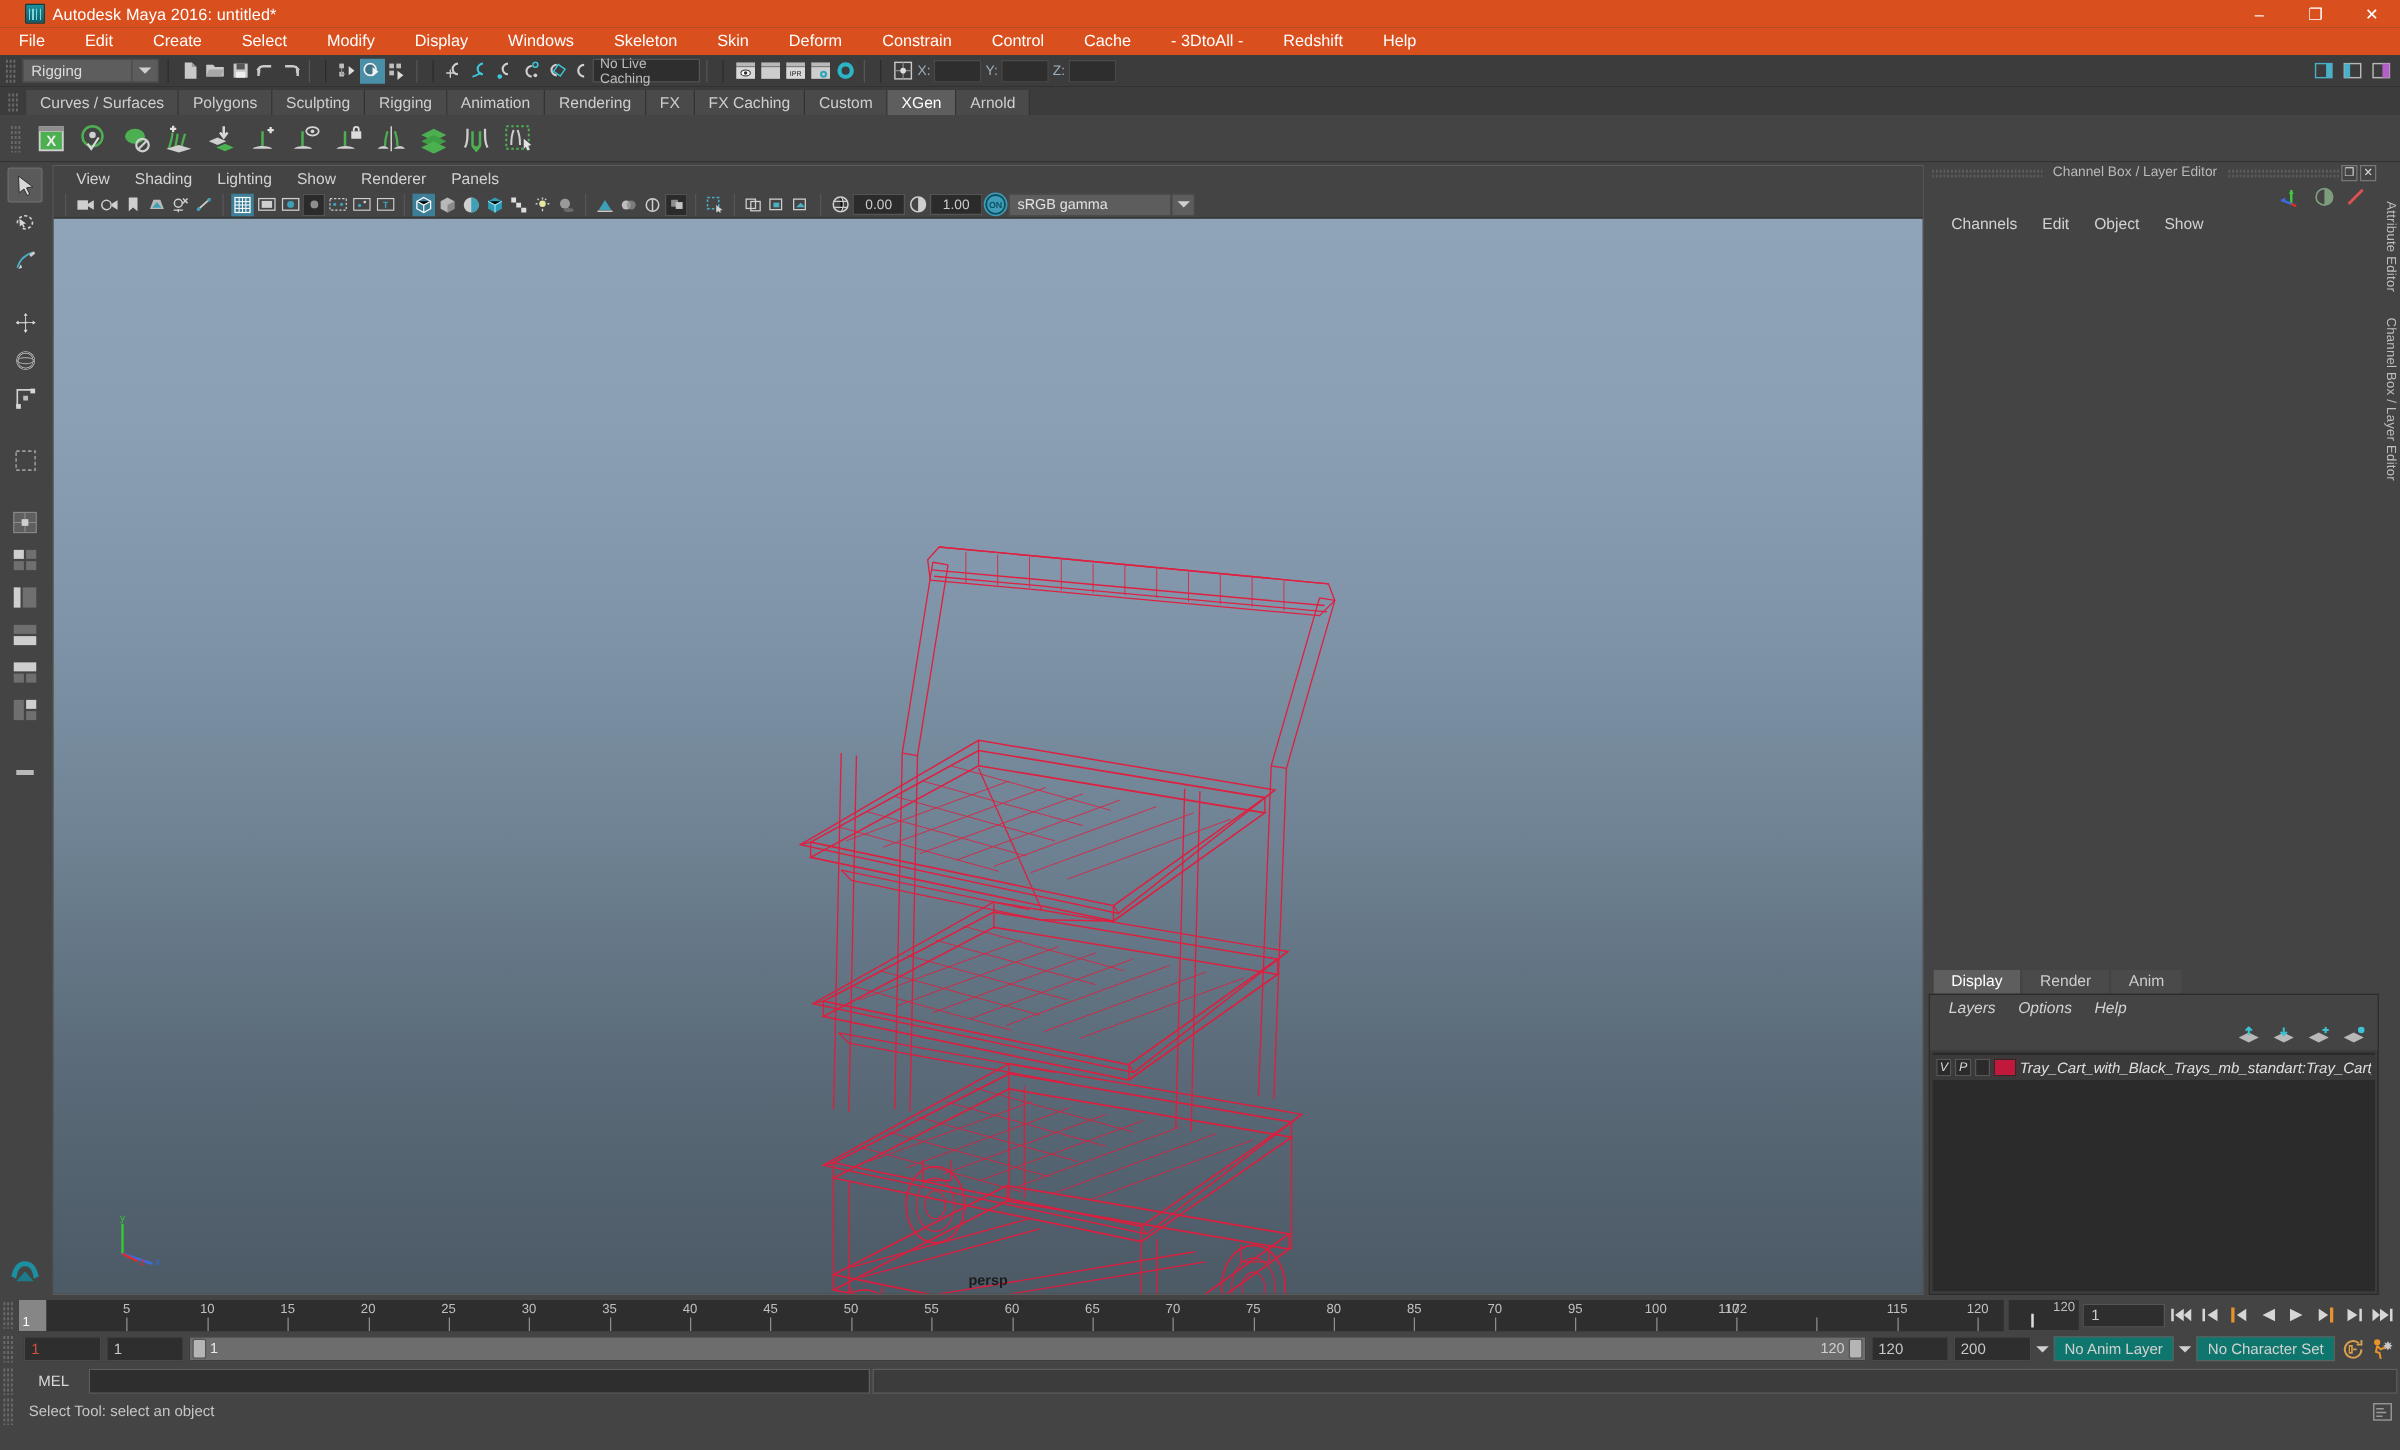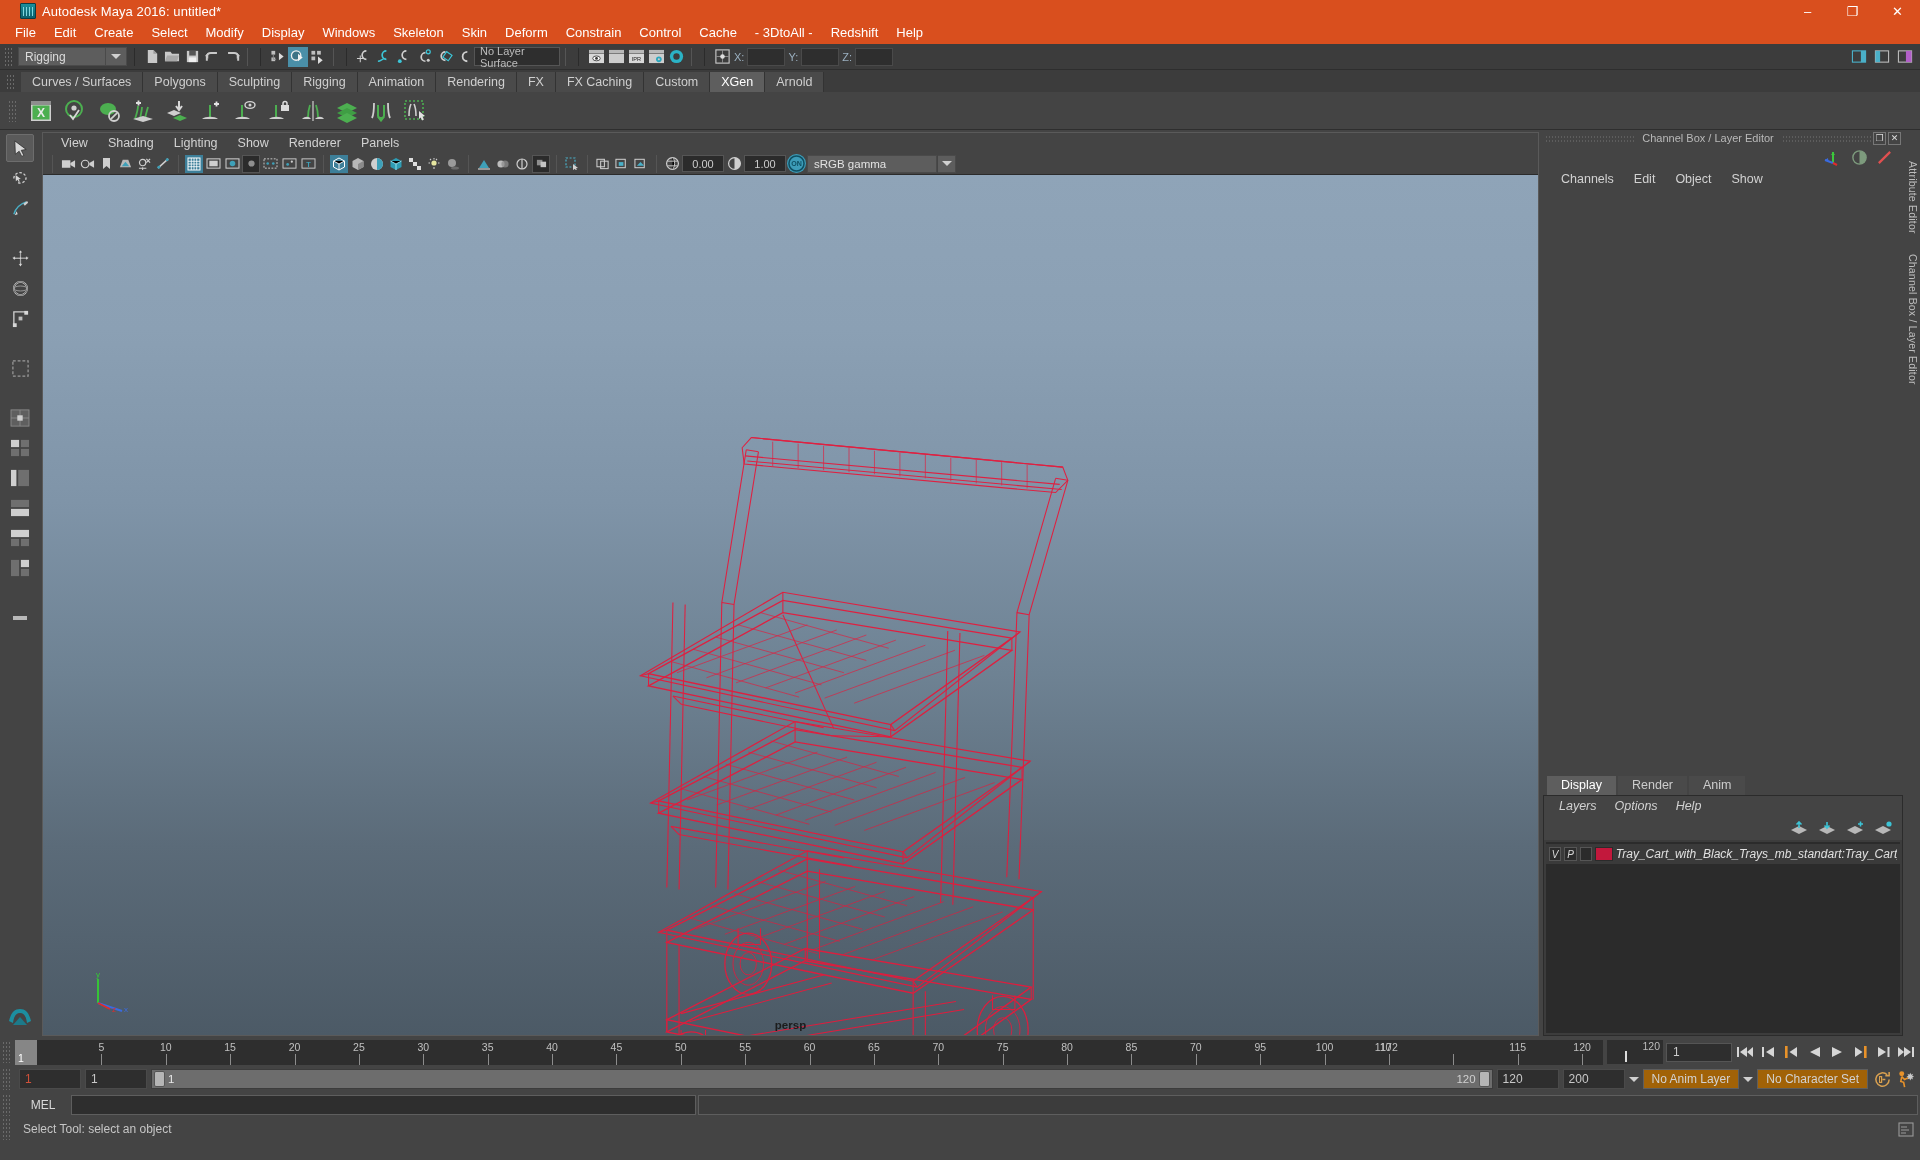--- a/index.html
+++ b/index.html
@@ -8,21 +8,21 @@
 
   
   .titlebar{ height:22px; background:#d94f1e; display:flex; align-items:center; padding:0 0 0 20px; }
   .titlebar .appicon{ width:16px;height:16px;margin-right:6px; background:linear-gradient(#1b8f9c,#0d5f6a); border:1px solid #0a3d45; border-radius:1px; position:relative;}
   .titlebar .appicon::after{content:"";position:absolute;left:2px;top:3px;width:11px;height:9px;background:repeating-linear-gradient(90deg,#7fd6de 0 1px,transparent 1px 3px);}
   .titlebar .ttxt{ font-size:13px; color:#fff; letter-spacing:.1px;}
   .winbtns{ margin-left:auto; display:flex; height:22px;}
   .winbtn{ width:45px; height:22px; display:flex; align-items:center; justify-content:center; color:#fff; font-size:13px;}
 
   
-  .menubar{ height:22px; background:#d94f1e; display:flex; align-items:center; padding-left:6px; }
+  .menubar{ height:22px; background:#d94f1e; display:flex; align-items:center; padding-left:6px;gap:14px; }
   .menubar .mi{ padding:0 9px; height:22px; line-height:22px; color:#fff; font-size:13px; white-space:nowrap;}
 
   
   .statusline{ height:26px; background:#3c3c3c; display:flex; align-items:center; padding-left:4px; gap:0; border-bottom:1px solid #2e2e2e;}
   .grip{ width:9px; height:20px; background-image:radial-gradient(#6a6a6a 1px, transparent 1px); background-size:3px 4px; margin-right:5px; flex:none;}
   .sl-combo{ width:88px; height:19px; background:#5d5d5d; border:1px solid #4a4a4a; display:flex; align-items:center; padding-left:6px; font-size:12px; color:#dcdcdc;}
   .sl-combo-arrow{ width:21px;height:19px;background:#5d5d5d;border:1px solid #4a4a4a;border-left:none;display:flex;align-items:center;justify-content:center;}
   .tri-d{ width:0;height:0;border-left:5px solid transparent;border-right:5px solid transparent;border-top:5px solid #d0d0d0;}
   .sep{ width:1px; height:18px; background:#2b2b2b; margin:0 7px; flex:none;}
   .sep2{ width:1px; height:18px; background:#555; margin:0 5px; flex:none;}
@@ -112,21 +112,21 @@
 
   
   .rangerow{ height:26px; background:#444; display:flex; align-items:center; padding-left:2px; gap:4px;}
   .rfield{ width:62px;height:20px;background:#2e2e2e;border:1px solid #4a4a4a;display:flex;align-items:center;padding-left:5px;font-size:12px;}
   .rfield.red{ color:#d0513a;}
   .rangebar{ flex:1; height:20px; background:#6d6d6d; border:1px solid #3c3c3c; position:relative; display:flex; align-items:center; padding:0 2px;}
   .handle{ width:11px;height:16px;background:#b5b5b5;border:1px solid #555;border-radius:2px;}
   .rangebar .lo{ font-size:11.5px; color:#e8e8e8; margin-left:3px;}
   .rangebar .hi{ font-size:11.5px; color:#cfcfcf; margin-left:auto; margin-right:3px;}
   .rrightgrp{ display:flex; align-items:center; gap:4px; padding-right:4px;}
-  .ddbox{ height:20px;background:#a16207;border:1px solid #5e5e5e;display:flex;align-items:center;padding:0 8px;font-size:12px;color:#d2d2d2;}
+  .ddbox{ height:20px;background:#0f766e;border:1px solid #5e5e5e;display:flex;align-items:center;padding:0 8px;font-size:12px;color:#d2d2d2;}
 
   
   .melrow{ height:26px; background:#444; display:flex; align-items:center; padding-left:2px; gap:2px; }
   .mellabel{ width:52px;text-align:center;font-size:12px;color:#d8d8d8;}
   .melinput{ width:625px;height:20px;background:#2e2e2e;border:1px solid #5e5e5e;}
   .meloutput{ flex:1;height:20px;background:#3c3c3c;border:1px solid #5e5e5e; margin-right:2px;}
 
   
   .statusbar{ height:22px; background:#444; display:flex; align-items:center; padding-left:2px;}
   .statusbar .txt{ font-size:12px; color:#c6c6c6; padding-left:8px;}
@@ -262,21 +262,21 @@
     <svg width="17" height="16" viewBox="0 0 18 17">
         <path d="M10 3a4.5 4.5 0 1 0 0 9" stroke="#cfcfcf" stroke-width="1.8" fill="none"></path>
         <rect x="9" y="4" width="7" height="7" transform="rotate(35 12 7)" fill="none" stroke="#3cc6d8" stroke-width="1.2"></rect>
       </svg>
     </div>
   <div class="tbtn">
     <svg width="17" height="16" viewBox="0 0 18 17">
         <path d="M12 3a5 5 0 1 0 0 10" stroke="#cfcfcf" stroke-width="1.9" fill="none"></path>
       </svg>
     </div>
-  <div class="livefield">No Layer Surface</div>
+  <div class="livefield">No Live Caching</div>
   <div class="sep2"></div>
     <div class="sep"></div>
 
   <div class="tbtn">
     <svg width="17" height="15" viewBox="0 0 18 16">
         <rect x="1" y="1" width="16" height="3.5" fill="#b9b9b9"></rect>
         <rect x="1" y="5" width="16" height="10" fill="#d8d8d8"></rect>
         <ellipse cx="9" cy="10" rx="4" ry="2.6" fill="#fff" stroke="#333" stroke-width=".9"></ellipse>
         <circle cx="9" cy="10" r="1.5" fill="#333"></circle>
       </svg>

